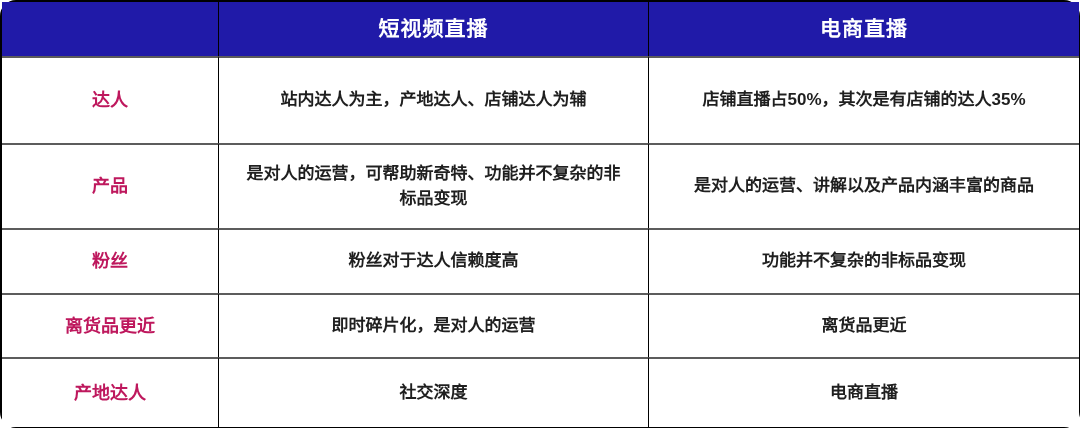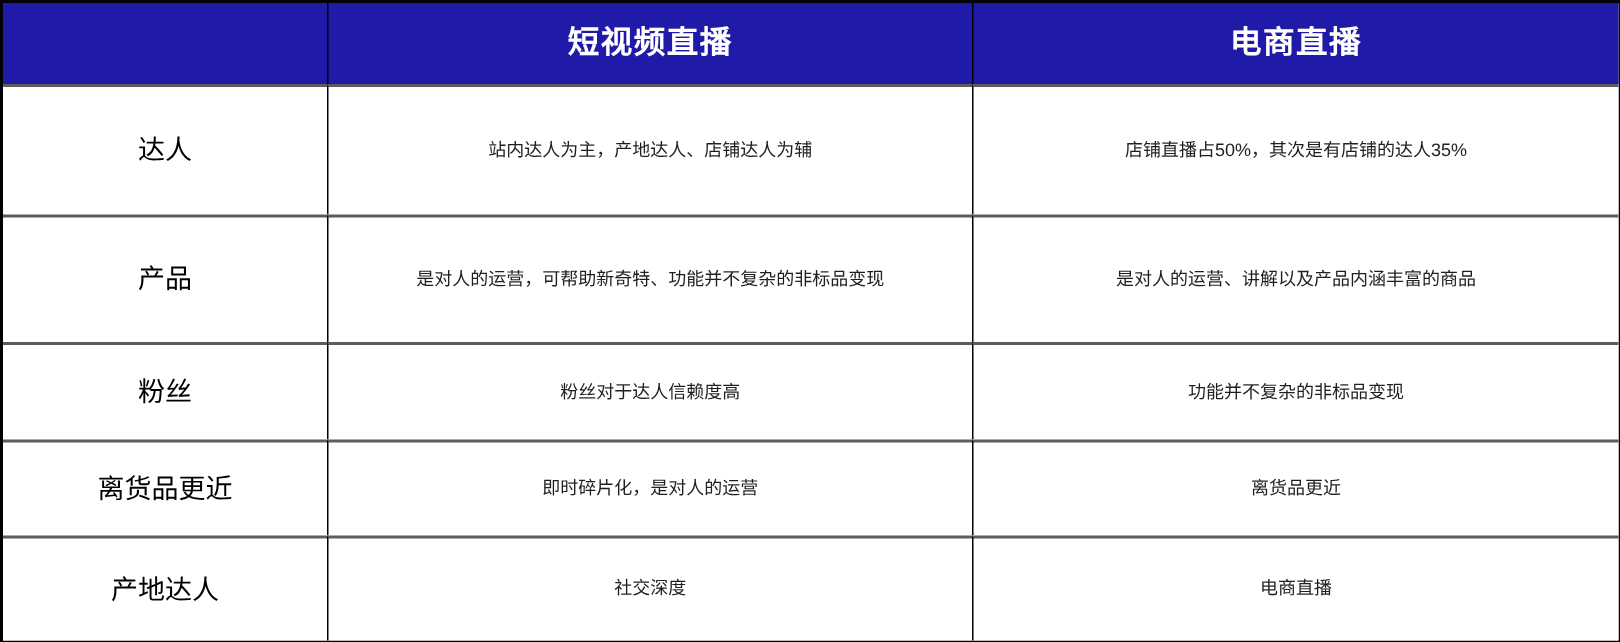--- a/index.html
+++ b/index.html
@@ -17,50 +17,52 @@
   .tbl {
     display: grid;
     grid-template-columns: 216px 430px 431px;
     grid-template-rows: 54px 87px 85px 65px 64px 70px;
     width: 1077px;
     height: 425px;
     border-top: 2px solid #000000;
     border-left: 2px solid #000000;
     border-right: 1px solid #000000;
     border-bottom: 1px solid #000000;
+    border-radius: 16px;
   }
   .row { display: contents; }
   .cell {
     display: flex;
     align-items: center;
     justify-content: center;
     text-align: center;
     box-sizing: border-box;
     background: #ffffff;
     color: #1f1f1f;
-    font-size: 12px;
+    font-size: 17px;
     line-height: 1.45;
+    font-weight: bold;
   }
   .cell.c2, .cell.c3 {
     border-left: 1px solid #000000;
     padding: 0 24px;
   }
   .row.body .cell {
     border-top: 2px solid #5c5c5c;
   }
   .row.head .cell {
     background: #201AA8;
     color: #ffffff;
     font-weight: bold;
     font-size: 21px;
     letter-spacing: 1px;
   }
   .cell.label {
-    font-weight: normal;
-    color: #000000;
+    font-weight: bold;
+    color: #be185d;
     font-size: 18px;
   }
 </style>
 </head>
 <body>
 
 <div class="stage">
   <div class="tbl">
 
     <div class="row head">

